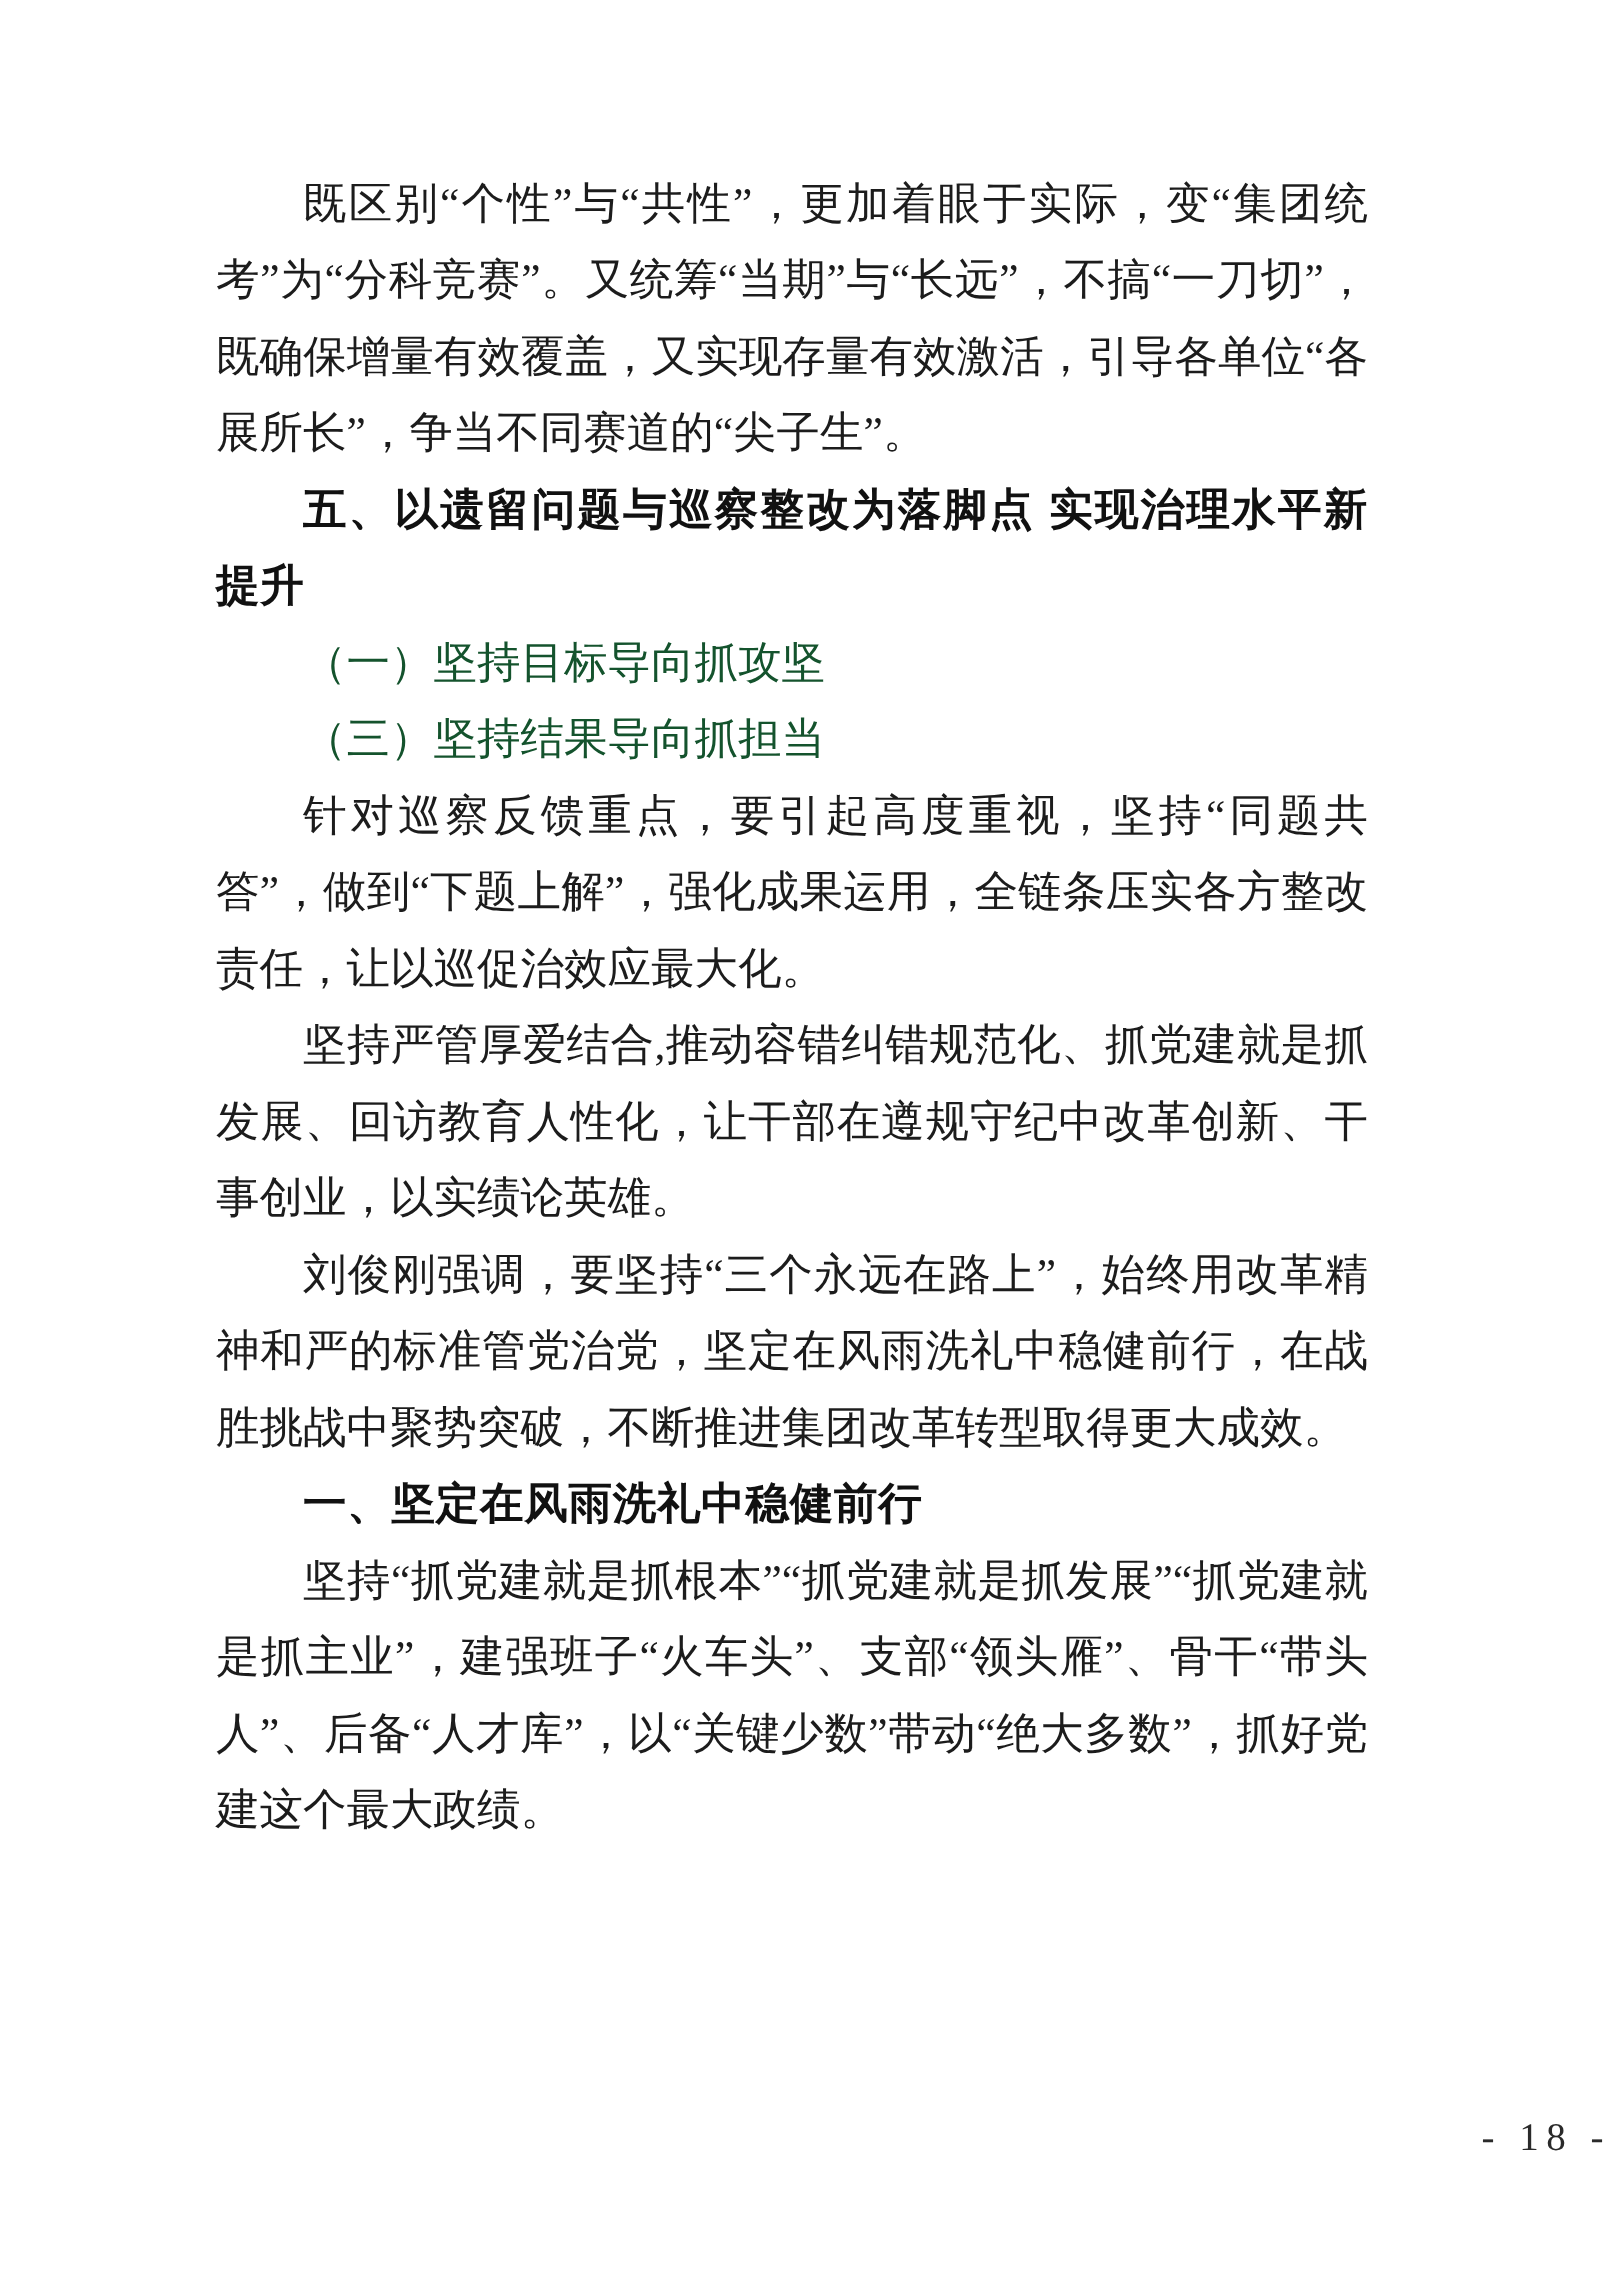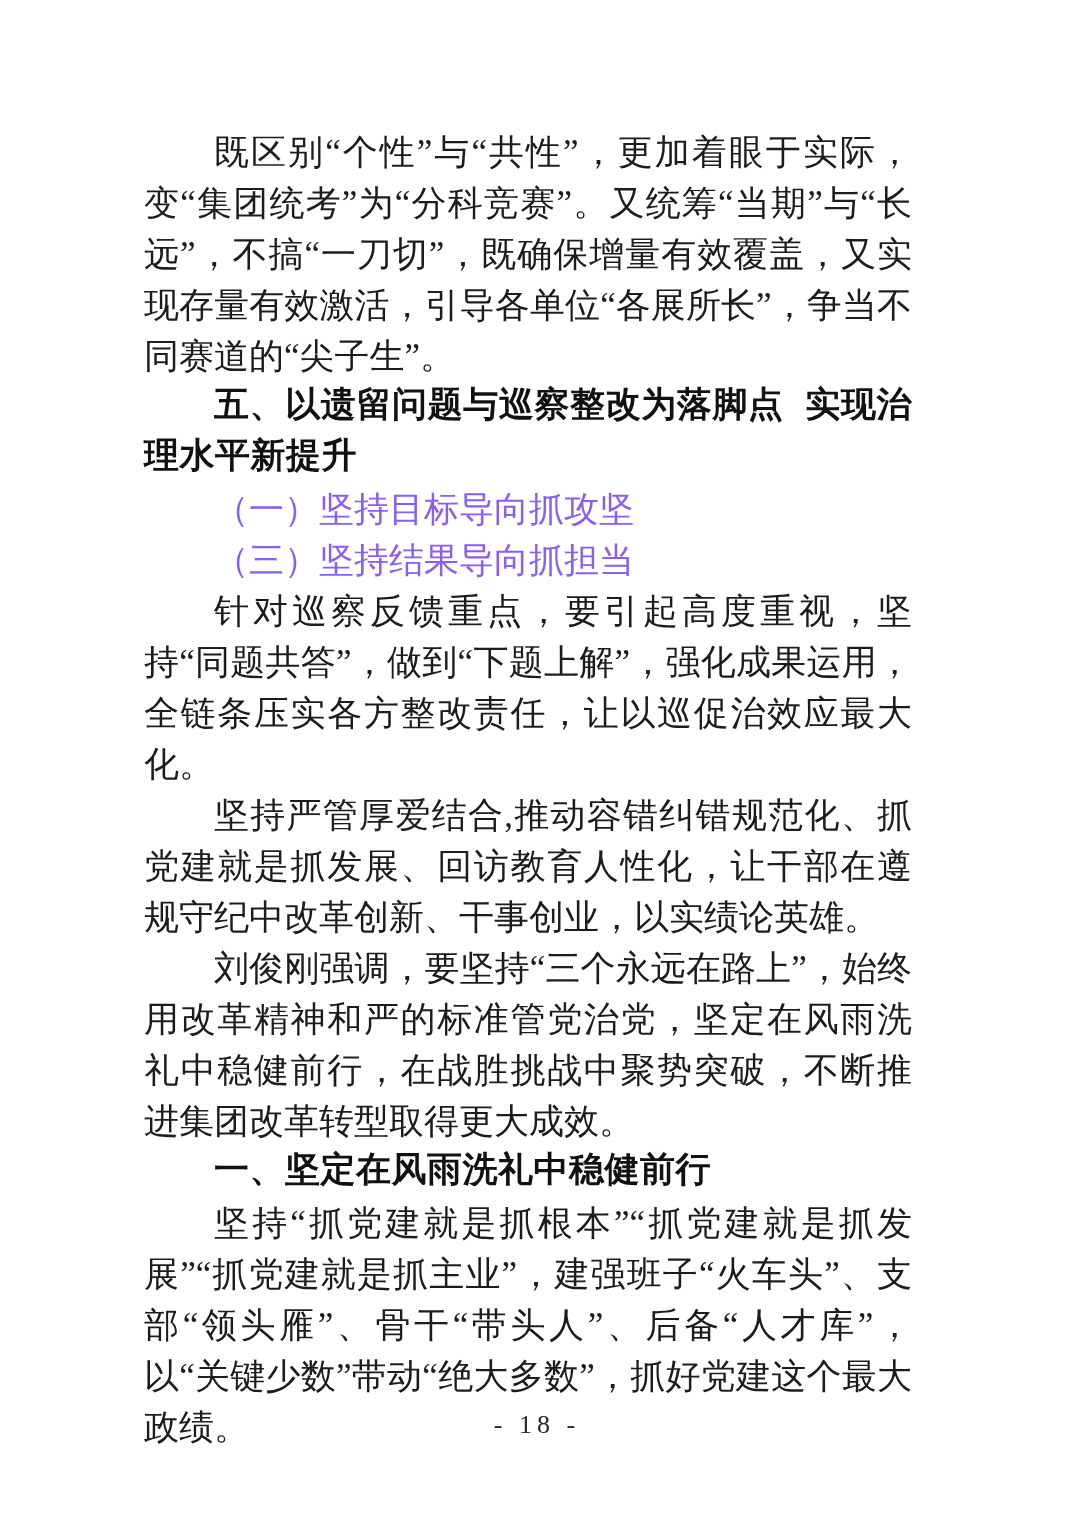--- a/index.html
+++ b/index.html
@@ -13,50 +13,50 @@
     width: 1074px;
     height: 1520px;
     background: #ffffff;
     color: #1c1c1c;
     font-family: "Liberation Serif", serif;
     overflow: hidden;
   }
   .content {
     position: absolute;
     left: 144px;
-    top: 127px;
+    top: 111px;
     width: 768px;
-    font-size: 35px;
+    font-size: 29px;
     line-height: 51px;
     text-align: justify;
     text-align-last: left;
     word-break: break-all;
   }
   .para {
     margin: 0;
     padding: 0;
     text-indent: 2em;
   }
   .para.heading {
-    font-family: Liberation Mono, monospace;
+    font-family: Liberation Sans, sans-serif;
     font-weight: 700;
     letter-spacing: 0.5px;
     color: #111111;
   }
   .para.subheading {
     font-family: "Liberation Serif", serif;
     font-weight: 400;
-    color: #8b5cf6;
+    color: #14532d;
   }
   .footer {
     position: absolute;
     left: 0;
     top: 1410px;
     width: 100%;
-    text-align: center;
+    text-align: right;
     font-family: "Liberation Serif", serif;
     font-size: 26px;
     letter-spacing: 5px;
     color: #2a2a2a;
   }
 </style>
 </head>
 <body>
 
 <div class="page">

